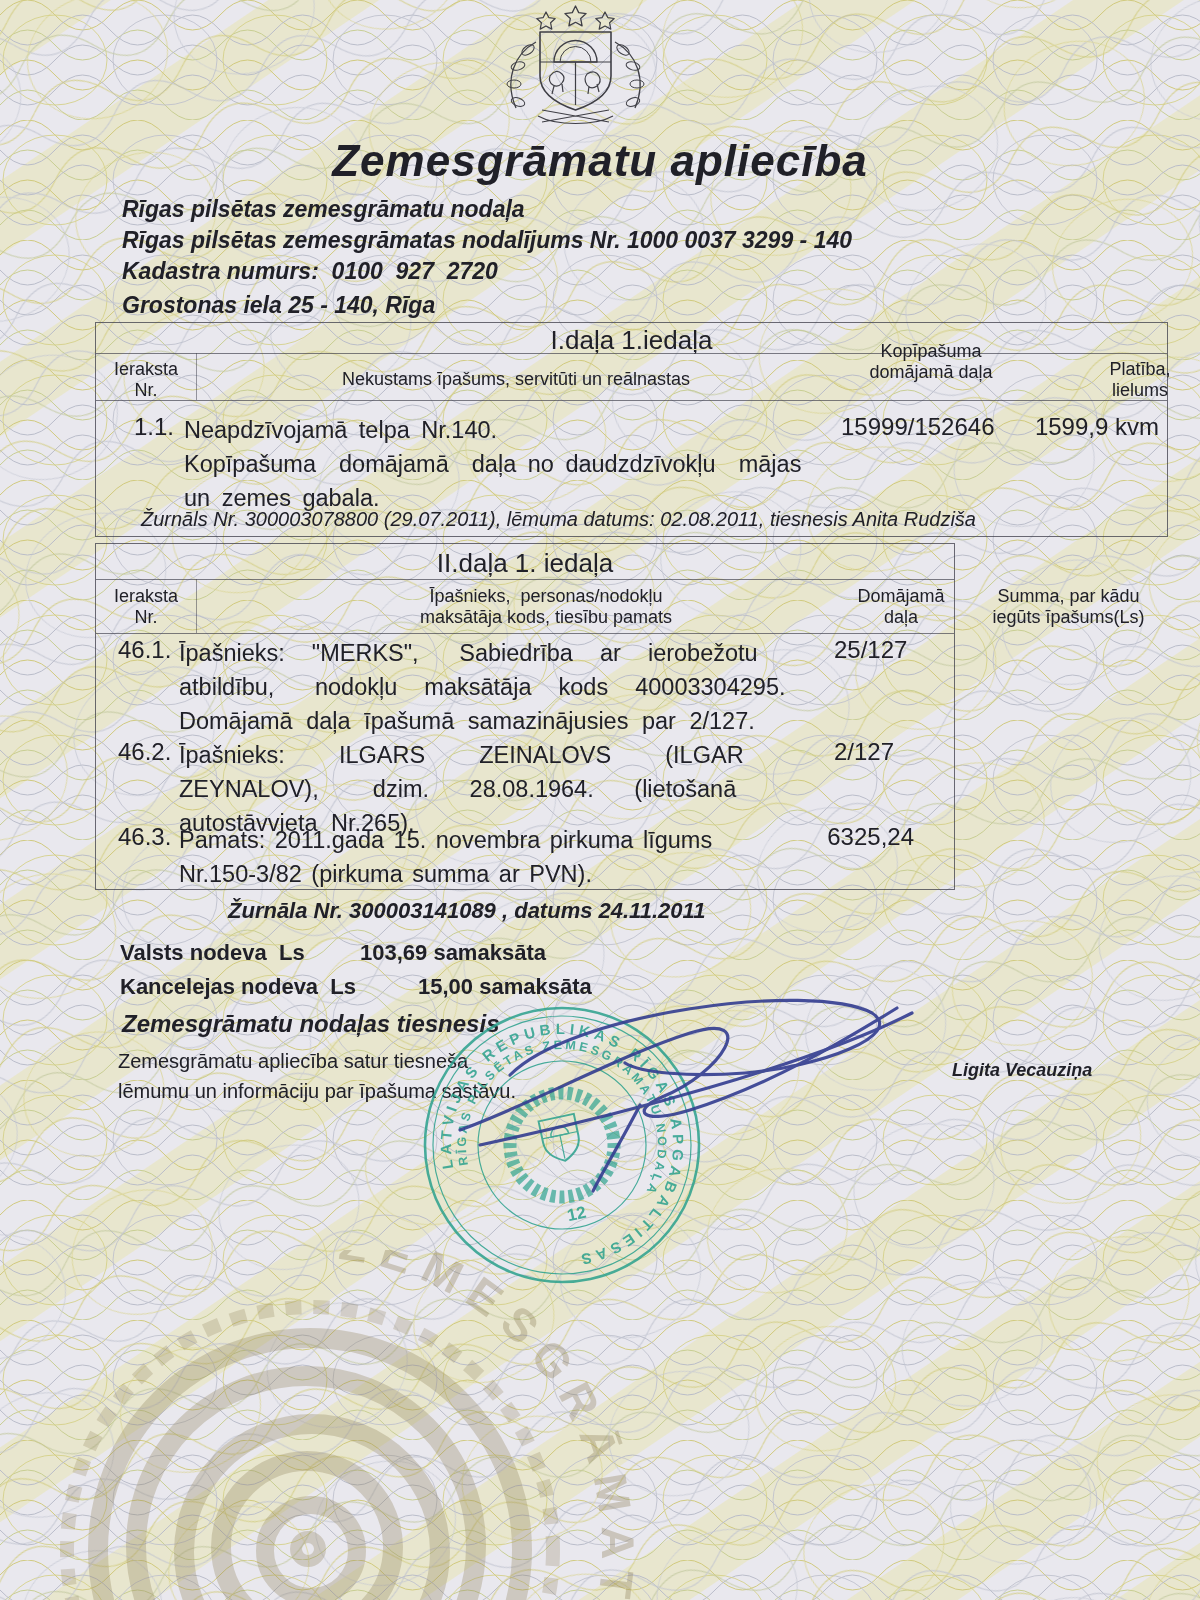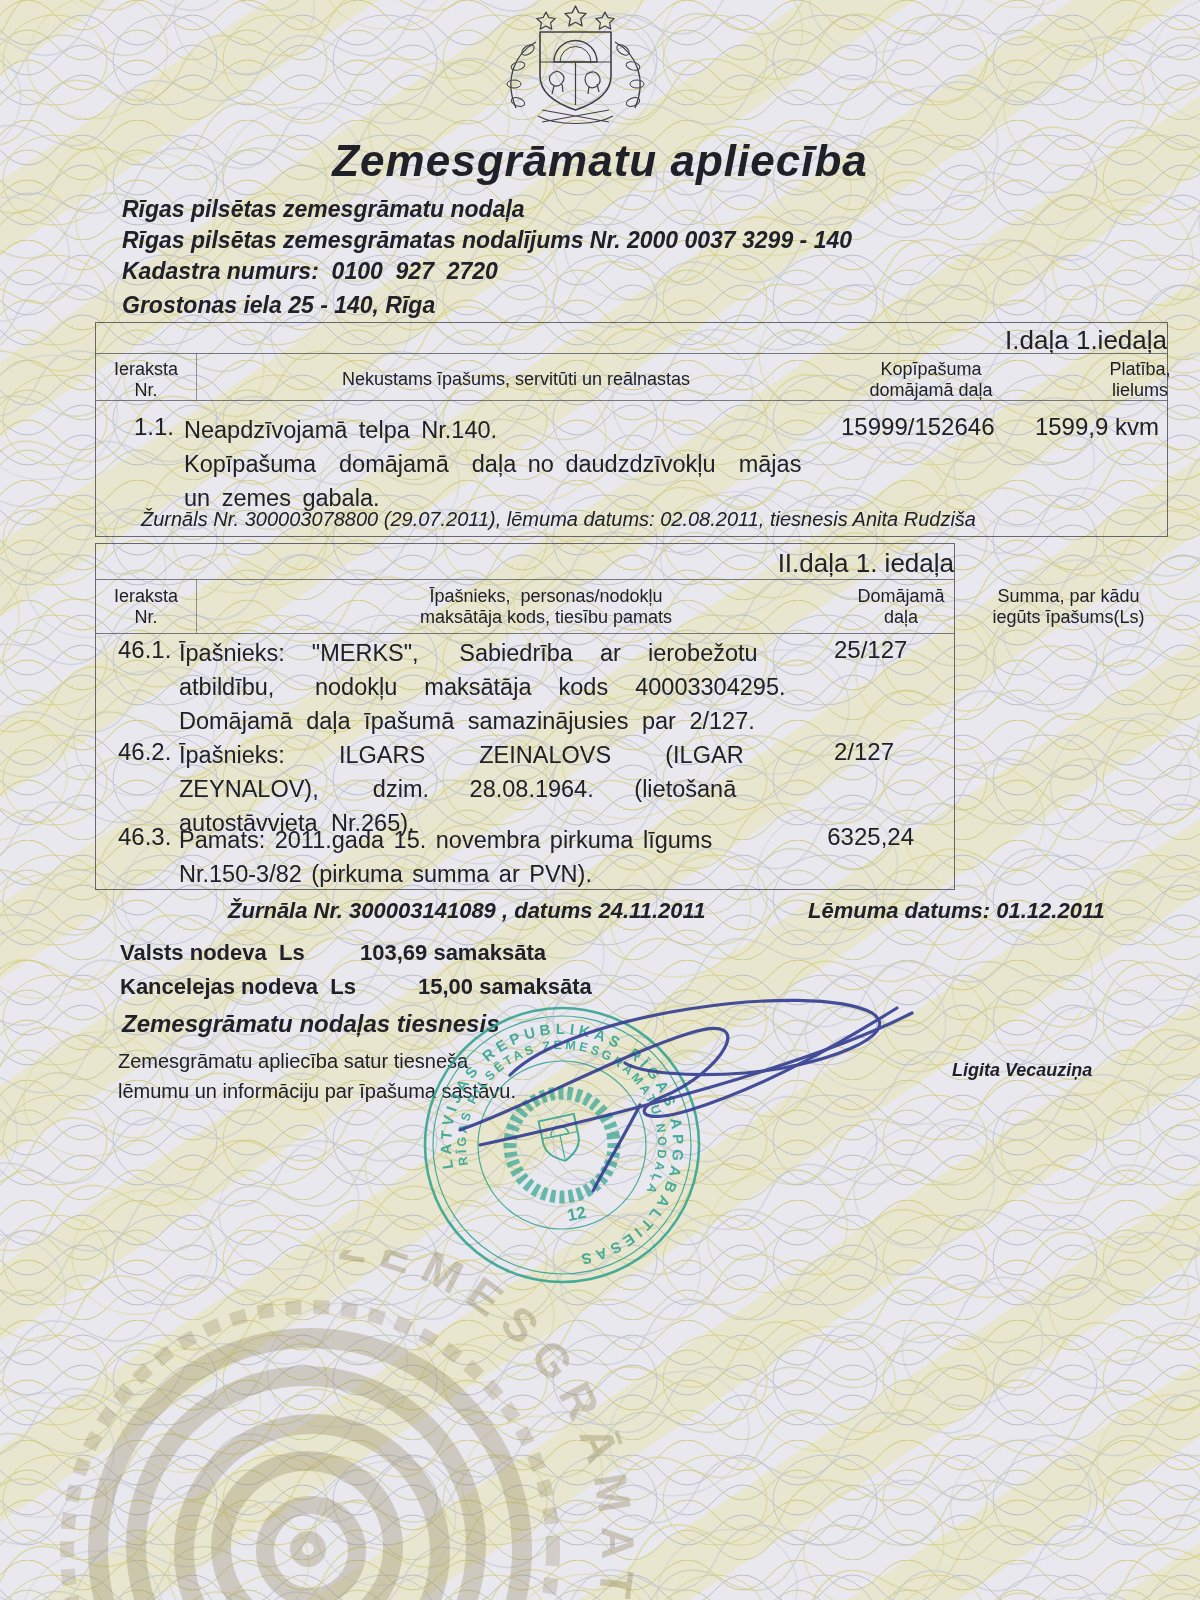--- a/index.html
+++ b/index.html
@@ -5,21 +5,21 @@
   html,body{margin:0;padding:0;background:#777;}
   .page{position:relative;width:1200px;height:1600px;margin:0 auto;overflow:hidden;
         font-family:"Liberation Sans","DejaVu Sans",sans-serif;color:var(--c-ink,#202028);}
   .bg,.layer{position:absolute;left:0;top:0;}
   .abs{position:absolute;}
   .pre{white-space:pre-wrap;}
   .bi{font-style:italic;font-weight:700;}
   .doc-title{width:100%;text-align:center;font-size:44px;letter-spacing:1px;}
   .hline{font-size:23px;}
   .tbl{position:absolute;border:1.6px solid rgba(60,60,72,.75);box-sizing:border-box;}
-  .trow-title{position:absolute;left:0;right:0;text-align:right;font-size:26px;}
+  .trow-title{position:absolute;left:0;right:0;text-align:center;font-size:26px;}
   .hr{position:absolute;left:0;right:0;height:0;border-top:1.4px solid rgba(60,60,72,.65);}
   .vr{position:absolute;width:0;border-left:1.2px solid rgba(60,60,72,.5);}
   .colhdr{position:absolute;text-align:center;font-size:18px;line-height:21px;}
   .cell-nr{font-size:24px;}
   .cell-text{font-size:23.5px;line-height:34px;word-spacing:5px;}
   .cell-val{font-size:24px;}
   .journal{font-style:italic;font-size:20px;}
   .jrow{font-size:22px;}
   .fee{font-size:22px;font-weight:700;}
   .note{font-size:20px;line-height:22px;}
@@ -106,31 +106,31 @@
         <ellipse cx="145" cy="62" rx="7" ry="4" transform="rotate(15 145 62)"></ellipse>
         <ellipse cx="149" cy="80" rx="7" ry="4"></ellipse>
         <ellipse cx="145" cy="98" rx="7" ry="4" transform="rotate(-20 145 98)"></ellipse>
       </g>
       <path d="M50,112 C68,122 107,122 125,112 M54,118 L121,106 M54,106 L121,118" stroke-width="1.2"></path>
     </g>
   </svg>
 
   <div class="abs doc-title bi" style="top:136px;">Zemesgrāmatu apliecība</div>
   <div class="abs hline bi pre" style="left:122px;top:196px;">Rīgas pilsētas zemesgrāmatu nodaļa</div>
-  <div class="abs hline bi pre" style="left:122px;top:227px;">Rīgas pilsētas zemesgrāmatas nodalījums Nr. 2000 0037 3299 - 140</div>
+  <div class="abs hline bi pre" style="left:122px;top:227px;">Rīgas pilsētas zemesgrāmatas nodalījums Nr. 1000 0037 3299 - 140</div>
   <div class="abs hline bi pre" style="left:122px;top:258px;">Kadastra numurs:  0100  927  2720</div>
   <div class="abs hline bi pre" style="left:122px;top:292px;">Grostonas iela 25 - 140, Rīga</div>
 
   <div class="tbl" style="left:95px;top:322px;width:1073px;height:215px;">
     <div class="trow-title" style="top:2px;">I.daļa 1.iedaļa</div>
     <div class="hr" style="top:30px;"></div>
     <div class="colhdr pre" style="left:0;top:36px;width:100px;">Ieraksta
 Nr.</div>
     <div class="colhdr pre" style="left:100px;top:46px;width:640px;">Nekustams īpašums, servitūti un reālnastas</div>
-    <div class="colhdr pre" style="left:740px;top:36px;width:190px;">Kopīpašuma
+    <div class="colhdr pre" style="left:740px;top:18px;width:190px;">Kopīpašuma
 domājamā daļa</div>
     <div class="colhdr pre" style="left:974px;top:36px;width:140px;">Platība,
 lielums</div>
     <div class="vr" style="left:100px;top:30px;height:47px;"></div>
     <div class="hr" style="top:77px;"></div>
     <div class="abs cell-nr" style="left:38px;top:90px;">1.1.</div>
     <div class="abs cell-text pre" style="left:88px;top:90px;width:650px;">Neapdzīvojamā telpa Nr.140.
 Kopīpašuma  domājamā  daļa no daudzdzīvokļu  mājas
 un zemes gabala.</div>
     <div class="abs cell-val" style="left:745px;top:90px;width:190px;text-align:left;">15999/152646</div>
@@ -164,21 +164,20 @@
 autostāvvieta Nr.265).</div>
     <div class="abs cell-val" style="left:738px;top:194px;">2/127</div>
 
     <div class="abs cell-nr" style="left:22px;top:279px;">46.3.</div>
     <div class="abs cell-text pre" style="left:83px;top:279px;width:620px;word-spacing:3px;">Pamats: 2011.gada 15. novembra pirkuma līgums
 Nr.150-3/82 (pirkuma summa ar PVN).</div>
     <div class="abs cell-val" style="right:40px;top:279px;">6325,24</div>
   </div>
 
   <div class="abs jrow bi pre" style="left:228px;top:898px;">Žurnāla Nr. 300003141089 , datums 24.11.2011</div>
-  <div class="abs jrow bi pre" style="left:808px;top:898px;">Lēmuma datums: 01.12.2011</div>
 
   <div class="abs fee pre" style="left:120px;top:940px;">Valsts nodeva  Ls</div>
   <div class="abs fee pre" style="left:360px;top:940px;">103,69 samaksāta</div>
   <div class="abs fee pre" style="left:120px;top:974px;">Kancelejas nodeva  Ls</div>
   <div class="abs fee pre" style="left:418px;top:974px;">15,00 samaksāta</div>
 
   <div class="abs bi" style="left:122px;top:1010px;font-size:24px;">Zemesgrāmatu nodaļas tiesnesis</div>
   <div class="abs bi" style="left:952px;top:1060px;font-size:18px;">Ligita Vecauziņa</div>
   <div class="abs note" style="left:118px;top:1050px;">Zemesgrāmatu apliecība satur tiesneša</div>
   <div class="abs note" style="left:118px;top:1080px;">lēmumu un informāciju par īpašuma sastāvu.</div>

